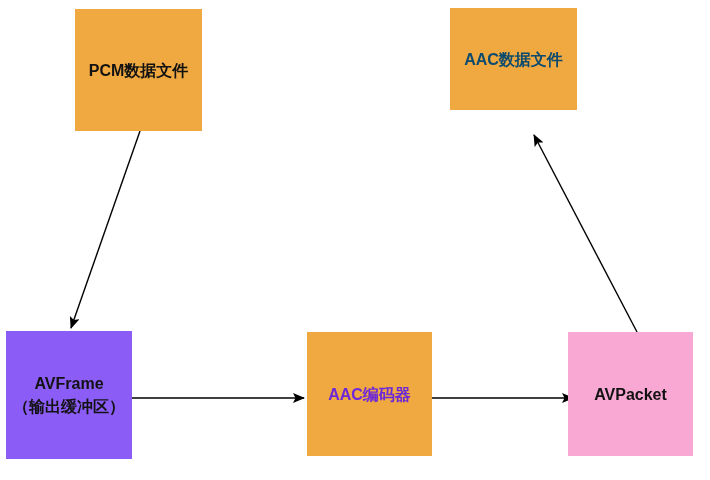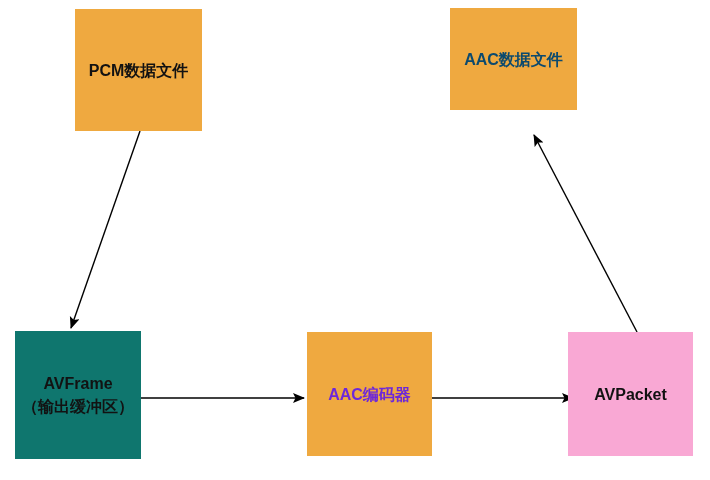--- a/index.html
+++ b/index.html
@@ -57,21 +57,21 @@
   <div class="node" style="left: 75px; top: 9px; width: 127px; height: 122px; background: rgb(239, 169, 64); color: rgb(18, 18, 18);">
     <span class="label">PCM数据文件</span>
 
   </div>
 
   <div class="node" style="left: 450px; top: 8px; width: 127px; height: 102px; background: rgb(239, 169, 64); color: #0c4a6e;">
     <span class="label">AAC数据文件</span>
 
   </div>
 
-  <div class="node" style="left: 15px; top: 331px; width: 126px; height: 128px; background: #0f766e; color: rgb(18, 18, 18);">
+  <div class="node" style="left: 6px; top: 331px; width: 126px; height: 128px; background: #8b5cf6; color: rgb(18, 18, 18);">
     <span class="label">AVFrame</span>
     <span class="label">（输出缓冲区）</span>
   </div>
 
   <div class="node" style="left: 307px; top: 332px; width: 125px; height: 124px; background: rgb(239, 169, 64); color: #6d28d9;">
     <span class="label">AAC编码器</span>
 
   </div>
 
   <div class="node" style="left: 568px; top: 332px; width: 125px; height: 124px; background: #f9a8d4; color: rgb(18, 18, 18);">

